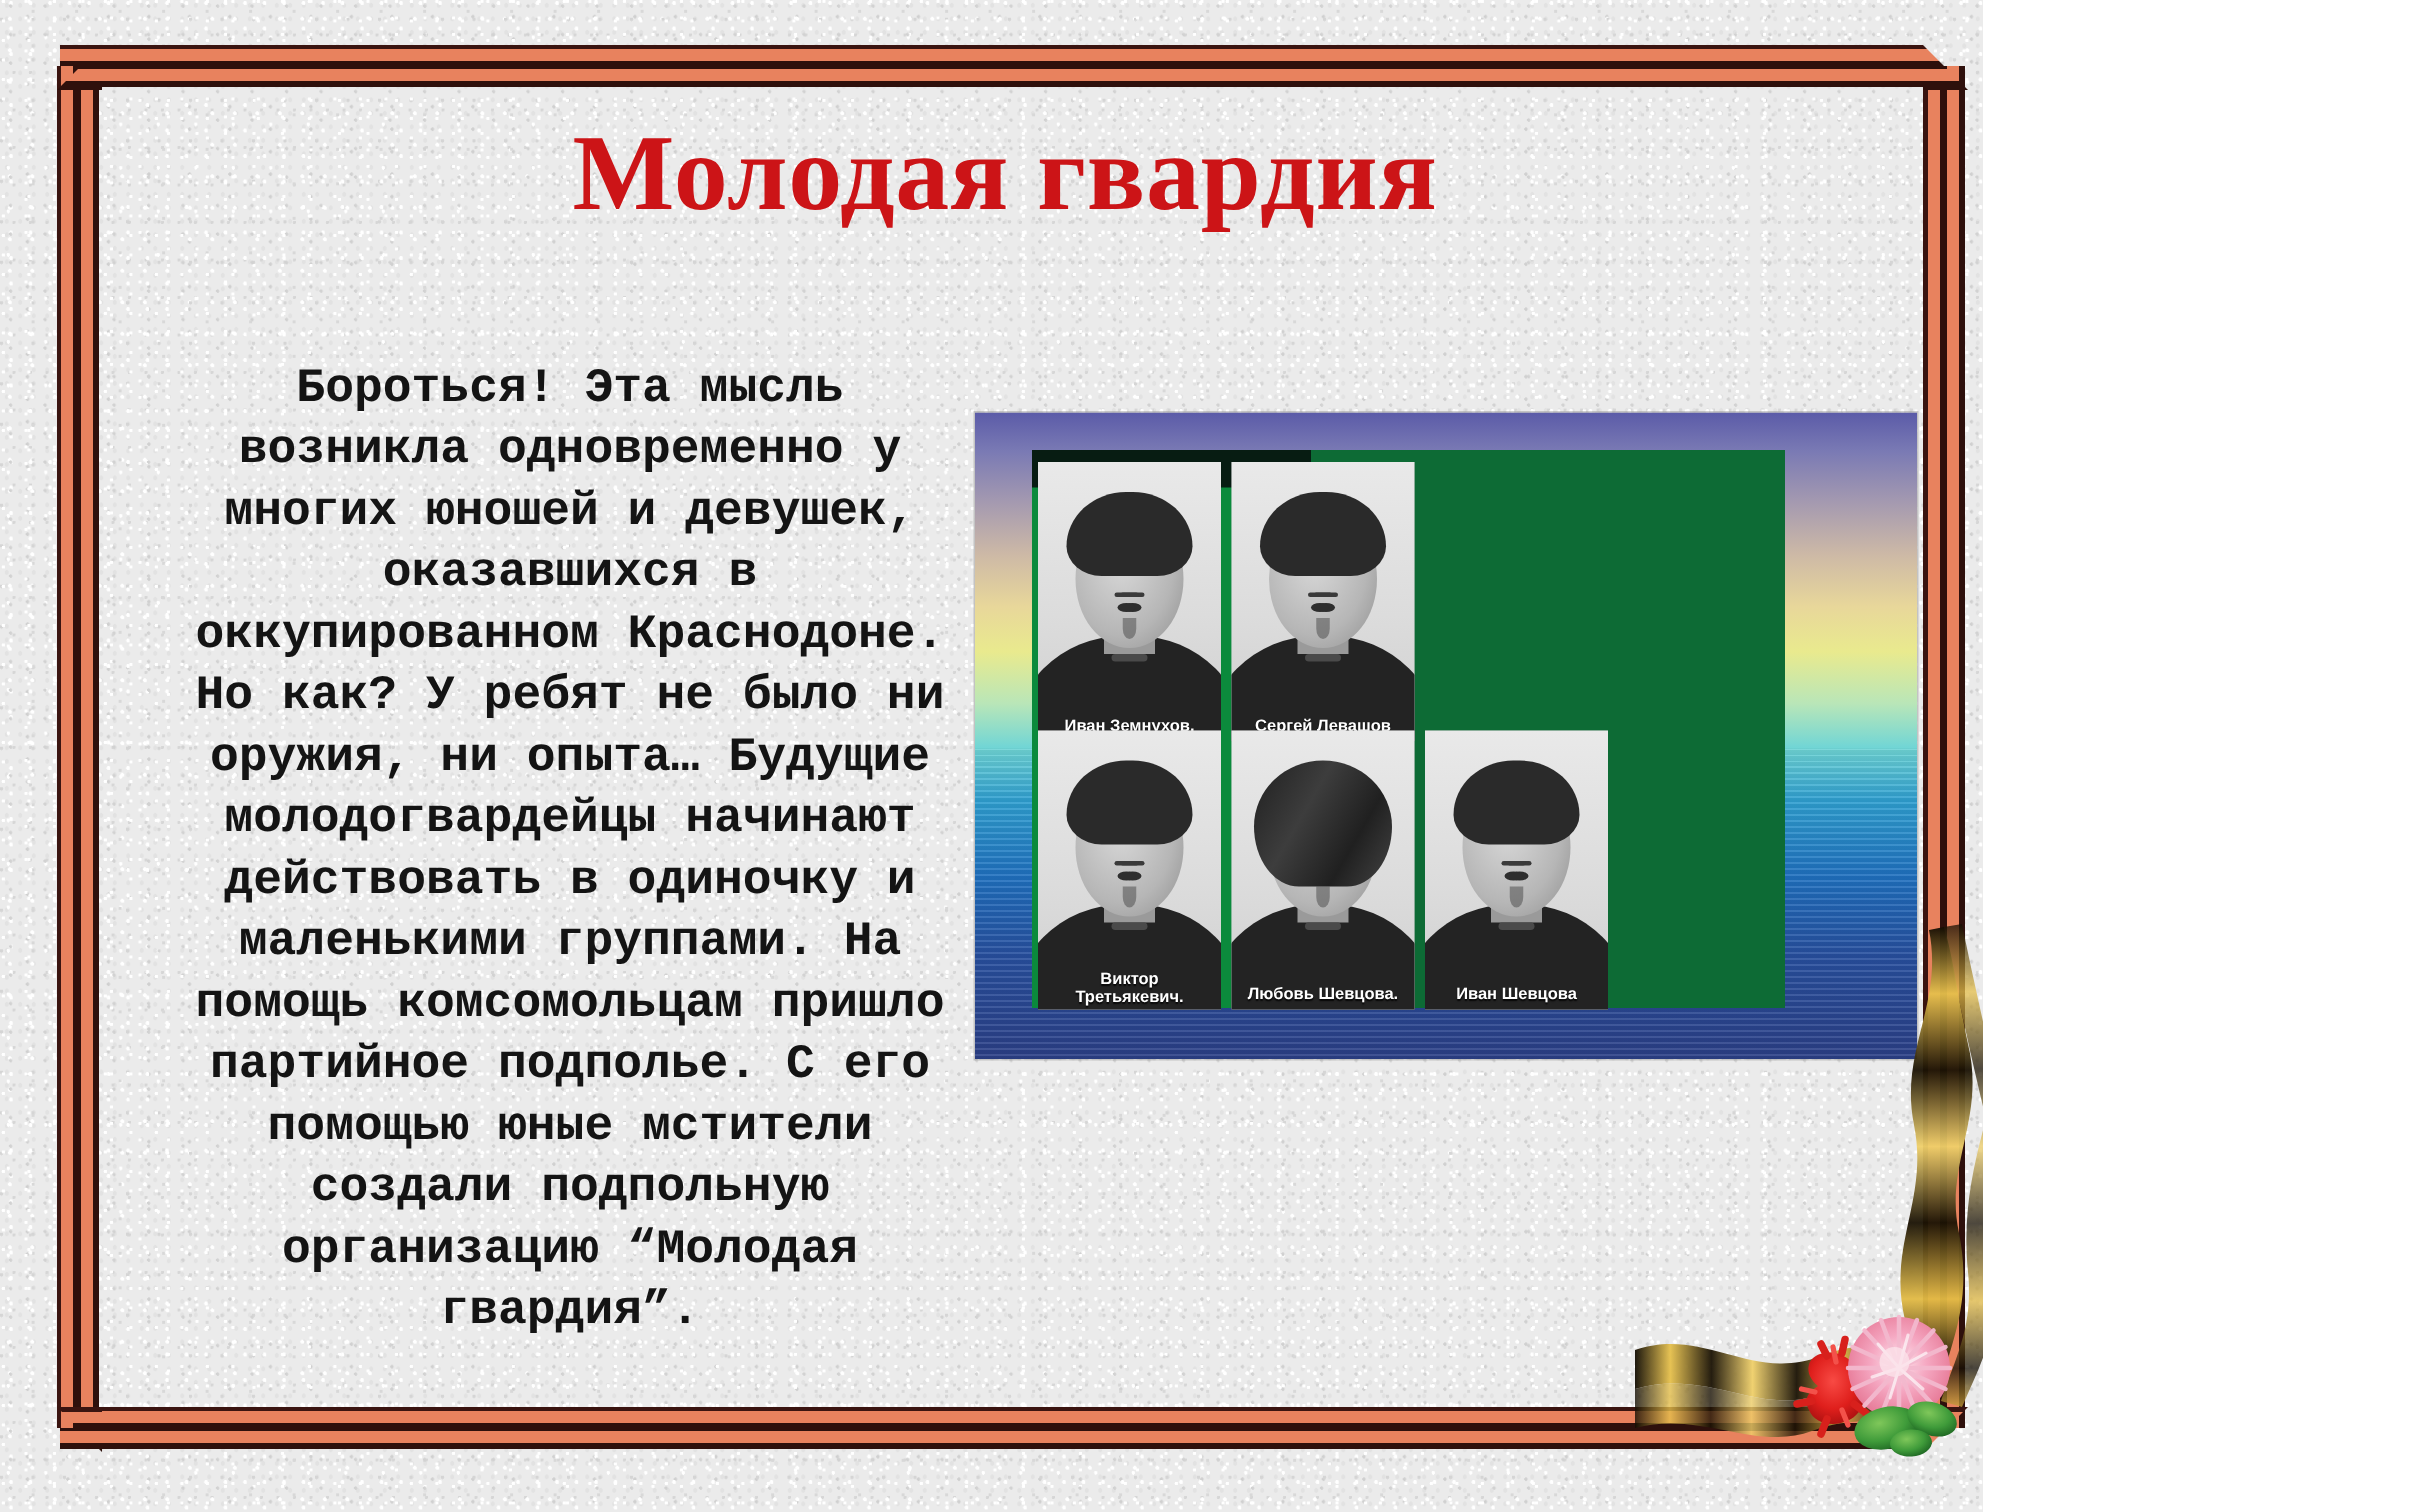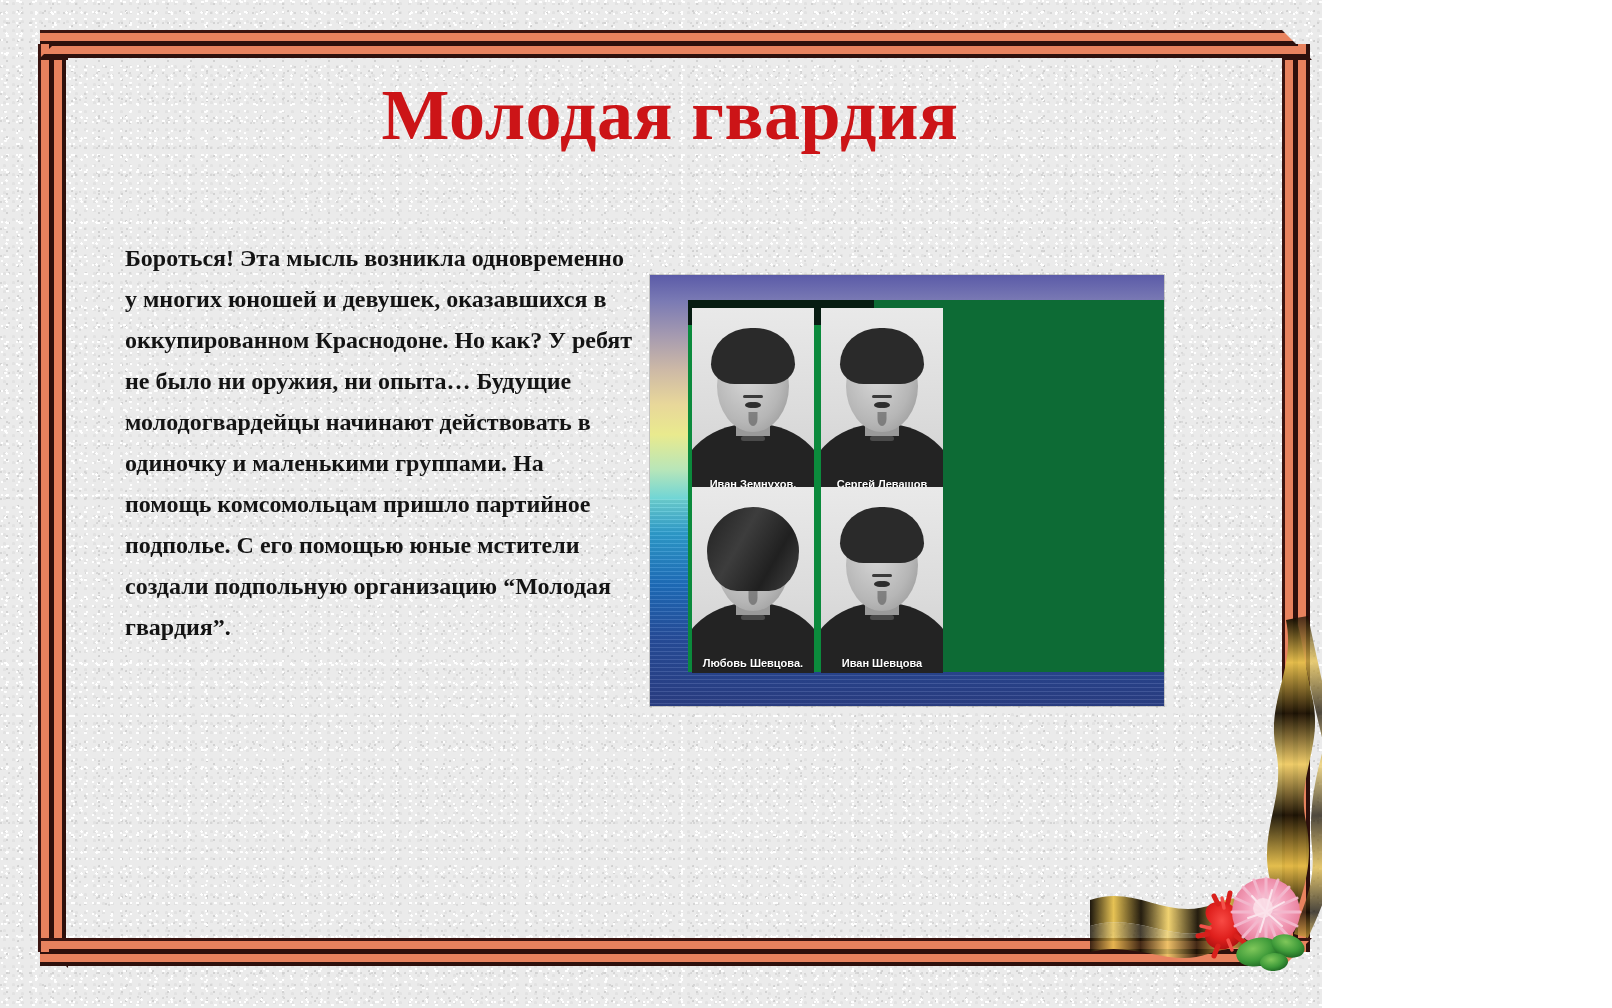--- a/index.html
+++ b/index.html
@@ -114,34 +114,34 @@
     letter-spacing: 0.5px;
   }
 
   
   #body-text {
     position: absolute;
     left: 125px;
     top: 238px;
     width: 510px;
     z-index: 5;
-    font-family: Liberation Serif, serif;
+    font-family: Liberation Mono, monospace;
     font-weight: bold;
-    font-size: 24px;
+    font-size: 32px;
     line-height: 41px;
     color: #141414;
-    text-align: left;
+    text-align: center;
   }
 
   
   #collage {
     position: absolute;
     left: 650px;
     top: 275px;
-    width: 514px;
+    width: 628px;
     height: 431px;
     z-index: 5;
     overflow: hidden;
     box-shadow: 0 0 0 1px rgba(120,120,120,0.35);
   }
   #collage-bg {
     position: absolute;
     inset: 0;
     background: linear-gradient(to bottom,
        #5b5ba8 0%,
@@ -398,20 +398,36 @@
           <div class="p-nose"></div>
           <div class="p-mouth"></div>
         </div>
         <div class="p-hair"></div>
         <div class="p-label">Сергей Левашов</div>
       </div>
     </div>
 
     <div class="photo-row" id="row-bottom">
 
+      <div class="portrait">
+        <div class="p-bg"></div>
+        <div class="p-shoulders vdark"></div>
+        <div class="p-neck"></div>
+        <div class="p-face">
+          <div class="p-brow l"></div>
+          <div class="p-brow r"></div>
+          <div class="p-eye l"></div>
+          <div class="p-eye r"></div>
+          <div class="p-nose"></div>
+          <div class="p-mouth"></div>
+        </div>
+        <div class="p-hair"></div>
+        <div class="p-label two-line">Виктор
+Третьякевич.</div>
+      </div>
 
       <div class="portrait">
         <div class="p-bg"></div>
         <div class="p-shoulders vdark"></div>
         <div class="p-neck"></div>
         <div class="p-face">
           <div class="p-brow l"></div>
           <div class="p-brow r"></div>
           <div class="p-eye l"></div>
           <div class="p-eye r"></div>

